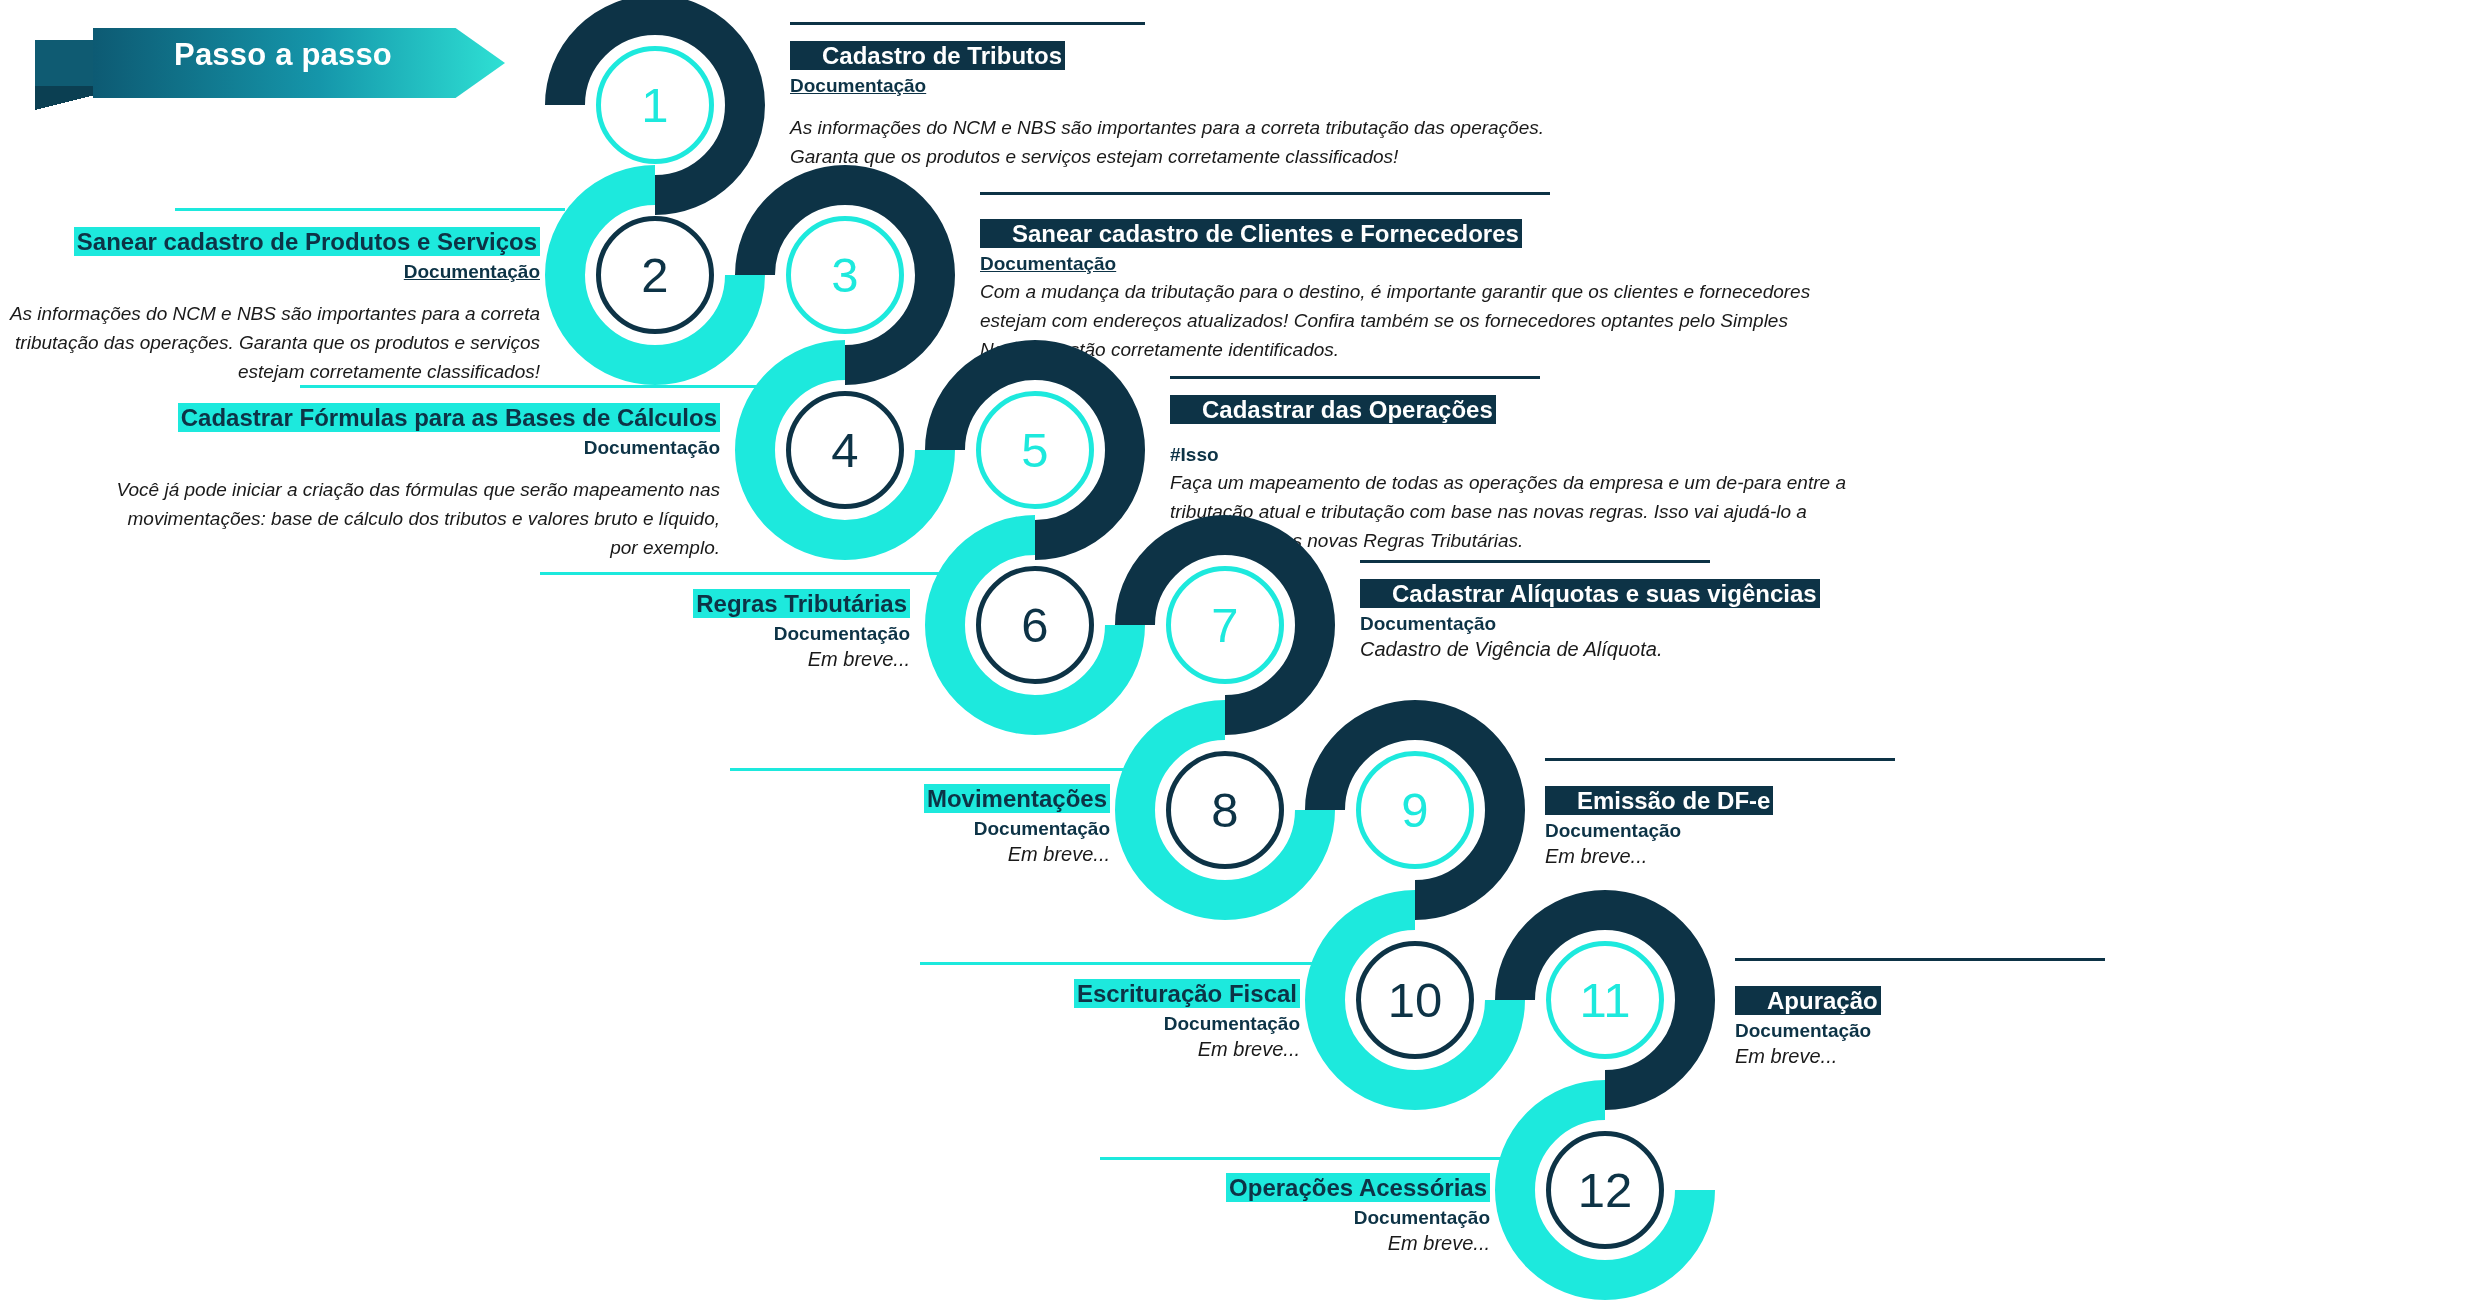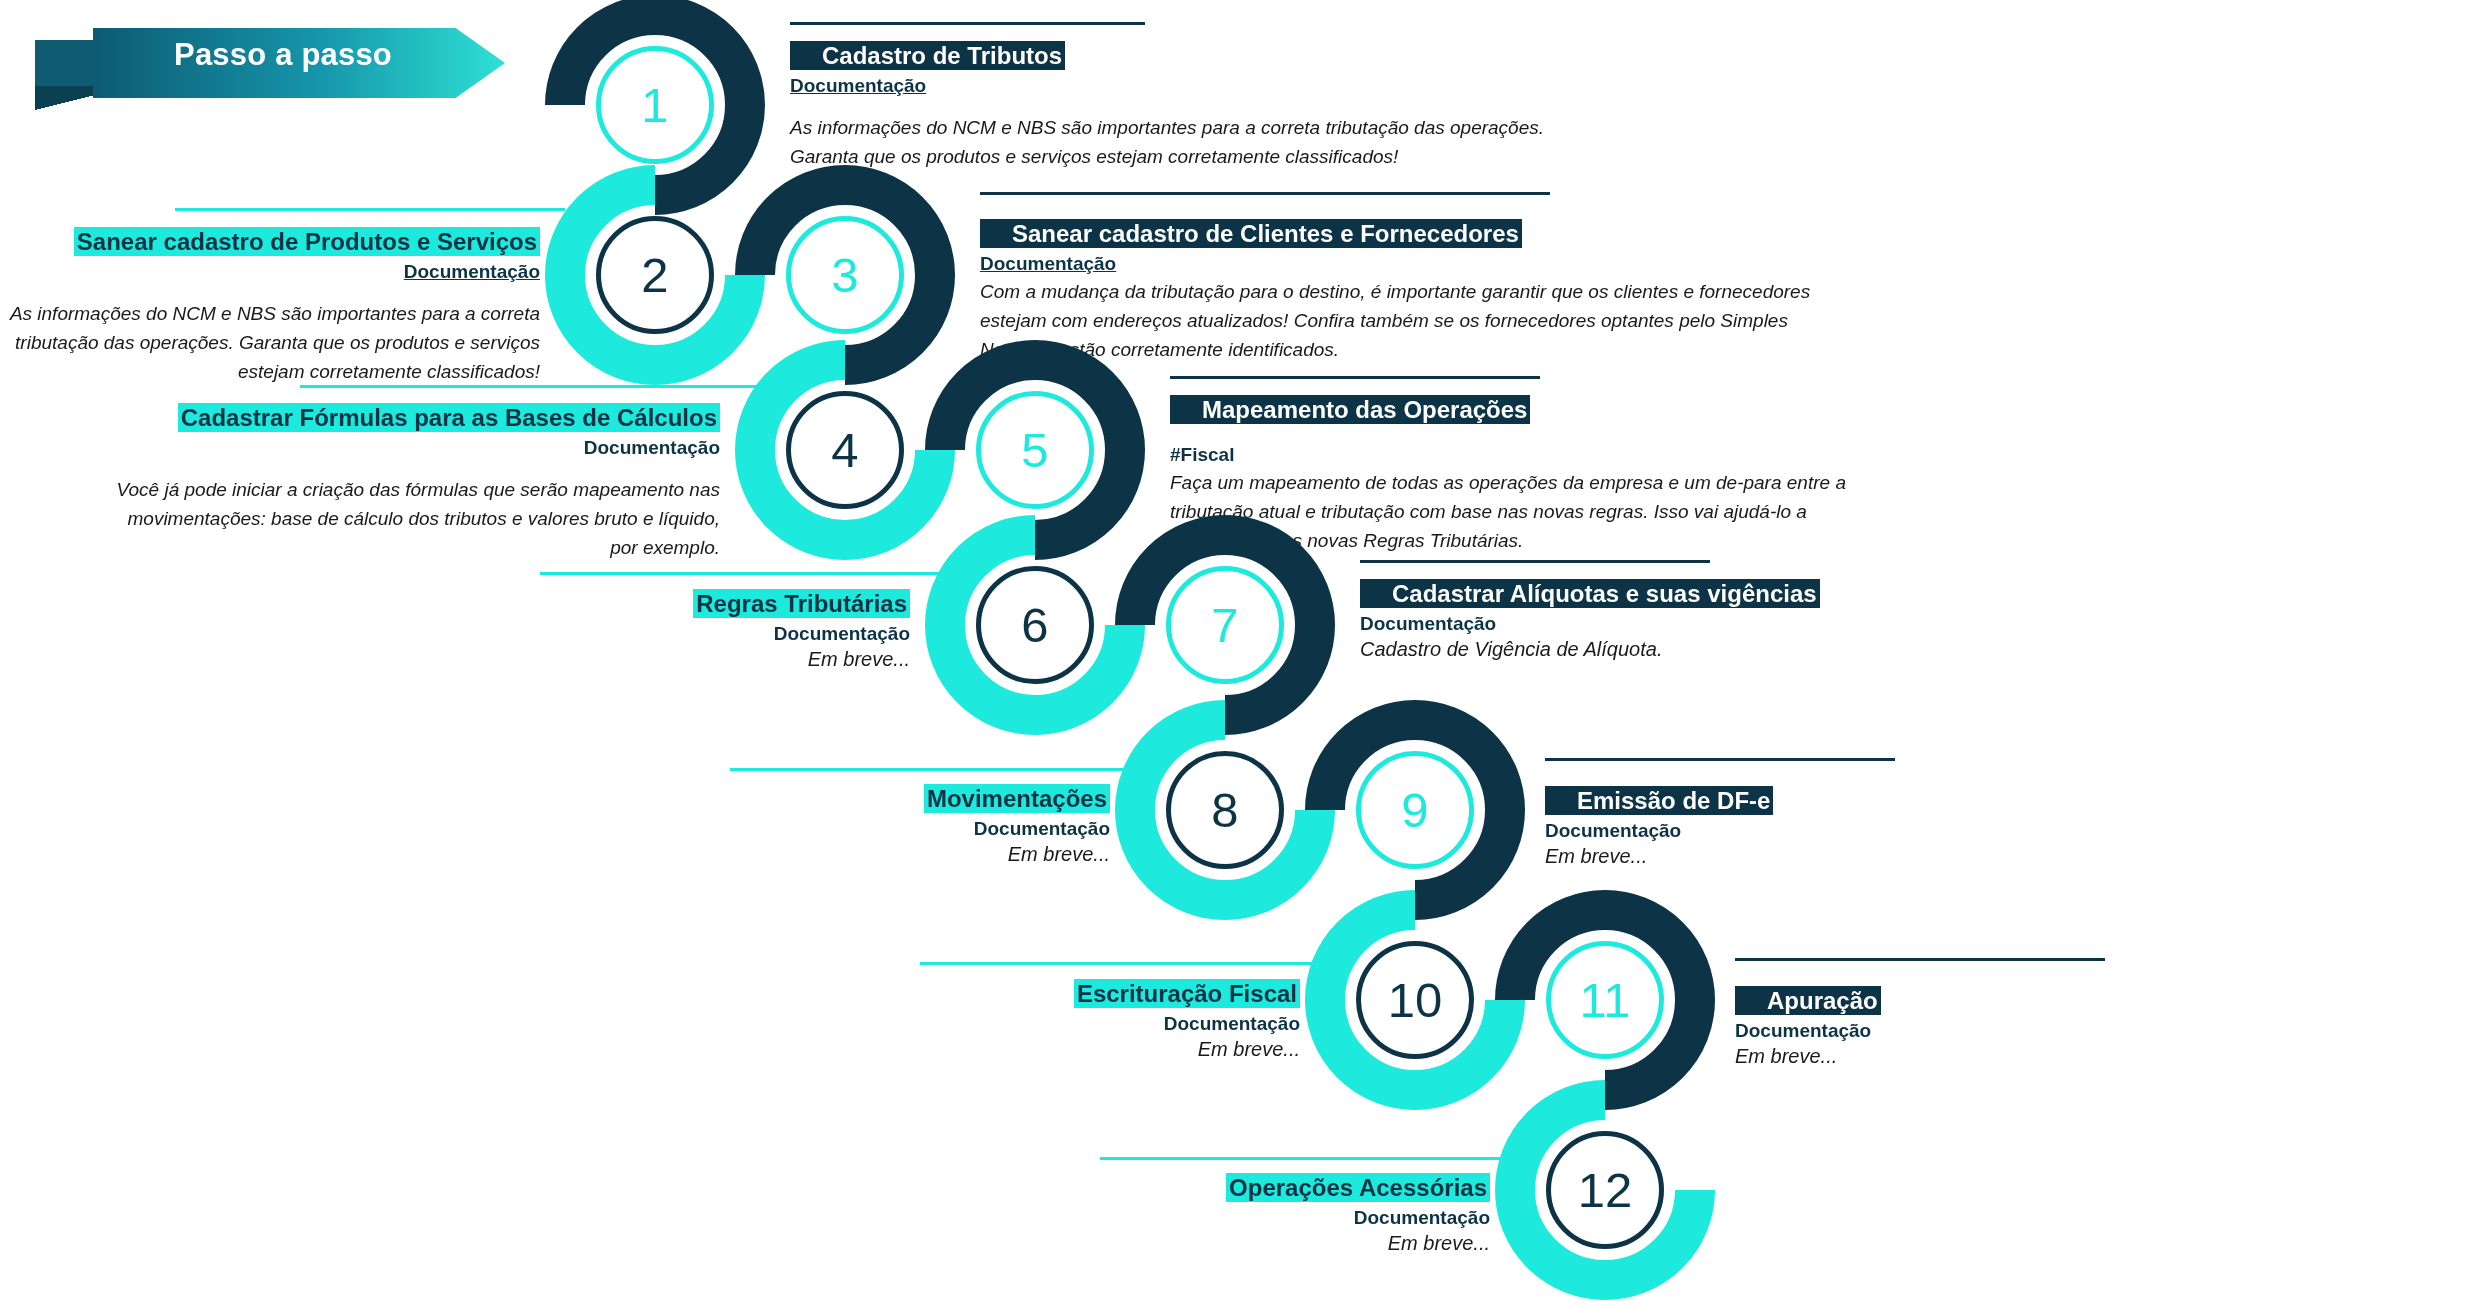--- a/index.html
+++ b/index.html
@@ -130,22 +130,22 @@
   <div class="ring-box" style="left:925px;top:340px;">
     <svg class="ring-svg" width="220" height="220" viewBox="0 0 220 220">
       <path d="M 20 110 A 90 90 0 1 1 110 200" fill="none" stroke="#0d3346" stroke-width="40"></path>
     </svg>
     <div class="inner-circle cyan">
       <span class="num cyan">5</span>
     </div>
   </div>
   <div class="rule dark" style="left:1170px;top:376px;width:370px;"></div>
   <div class="txt ta-l" style="left:1170px;top:394px;width:700px;">
-    <span class="title dark">Mapeamento das Operações</span>
-    <div class="tips">#Fiscal</div>
+    <span class="title dark">Cadastrar das Operações</span>
+    <div class="tips">#Isso</div>
     <div class="body nogap">Faça um mapeamento de todas as operações da empresa e um de-para entre a tributação atual e tributação com base nas novas regras. Isso vai ajudá-lo a parametrizar as novas Regras Tributárias.</div>
   </div>
 </div>
 
 <div class="step">
   <div class="ring-box" style="left:925px;top:515px;">
     <svg class="ring-svg" width="220" height="220" viewBox="0 0 220 220">
       <path d="M 200 110 A 90 90 0 1 1 110 20" fill="none" stroke="#1de9dd" stroke-width="40"></path>
     </svg>
     <div class="inner-circle">

